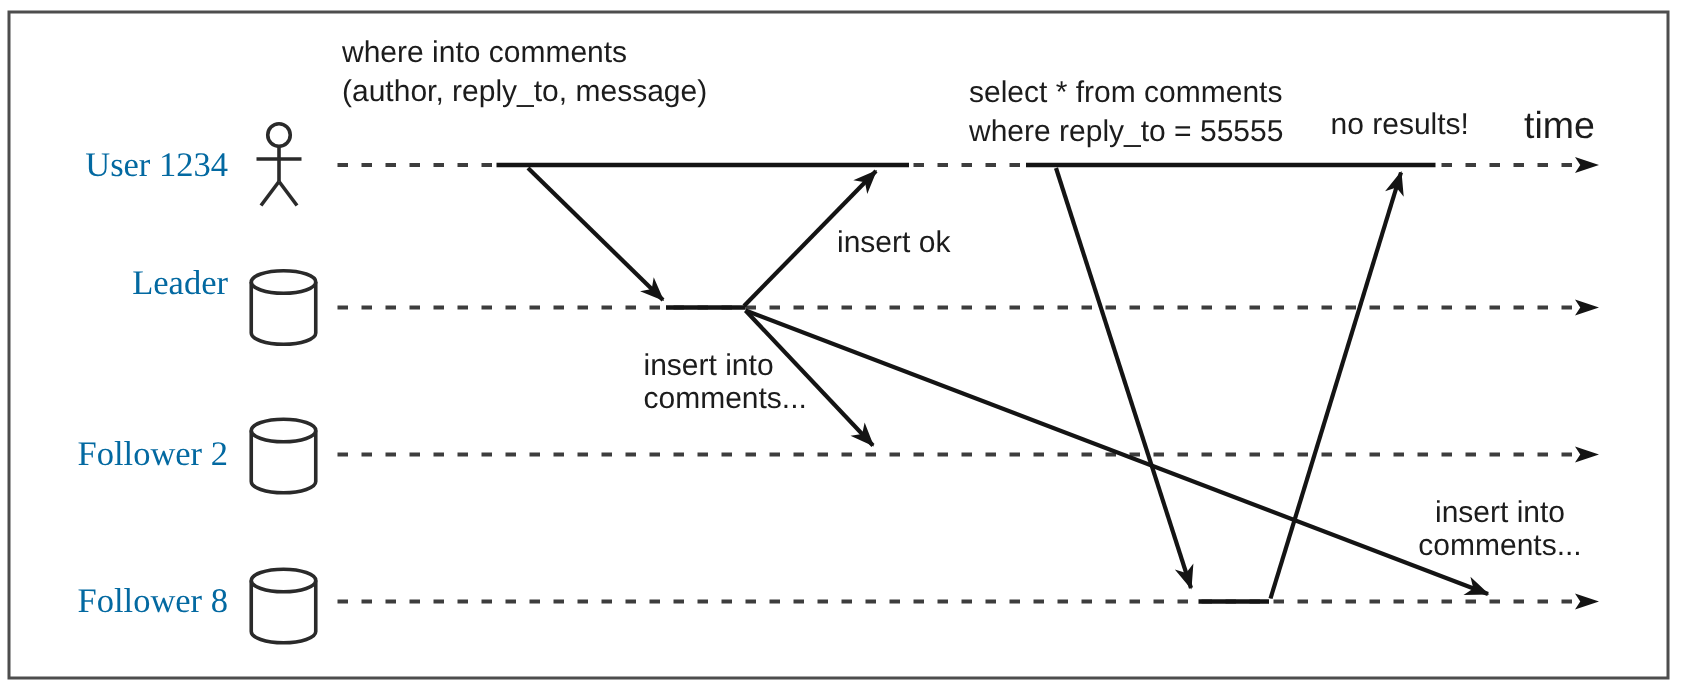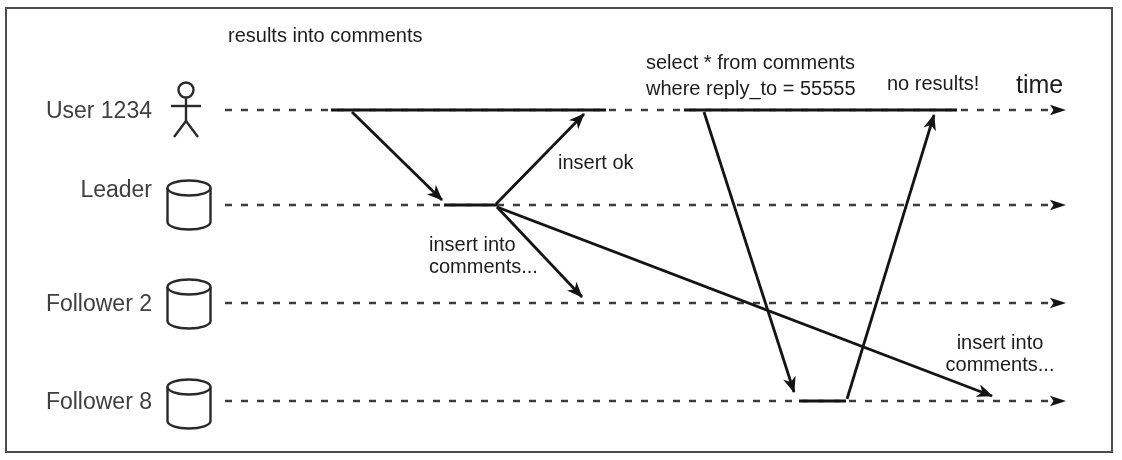--- a/index.html
+++ b/index.html
@@ -13,21 +13,22 @@
     overflow: hidden;
   }
   .canvas svg { position: absolute; left: 0; top: 0; }
   .actor-label {
     position: absolute;
     left: 28px;
     width: 124px;
     text-align: right;
     font-size: 23px;
     line-height: 26px;
-    color: #404040;
+    color: #0369a1;
+    font-family: Liberation Serif, serif;
   }
   .anno {
     position: absolute;
     font-size: 20px;
     line-height: 26px;
     color: #1c1c1c;
   }
   .anno div { white-space: pre; }
   .anno.tight { line-height: 22px; }
   .time-label {
@@ -99,21 +100,22 @@
       <line x1="847" y1="399" x2="934" y2="115" marker-end="url(#mArrow)"></line>
     </g>
   </svg>
 
   <div class="actor-label" style="top:97px">User 1234</div>
   <div class="actor-label" style="top:176px">Leader</div>
   <div class="actor-label" style="top:290px">Follower 2</div>
   <div class="actor-label" style="top:388px">Follower 8</div>
 
   <div class="anno" style="left:228px; top:22px">
-    <div>results into comments</div>
+    <div>where into comments</div>
+    <div>(author, reply_to, message)</div>
   </div>
 
   <div class="anno" style="left:558px; top:149px">insert ok</div>
 
   <div class="anno tight" style="left:429px; top:233px">
     <div>insert into</div>
     <div>comments...</div>
   </div>
 
   <div class="anno" style="left:646px; top:49px">

